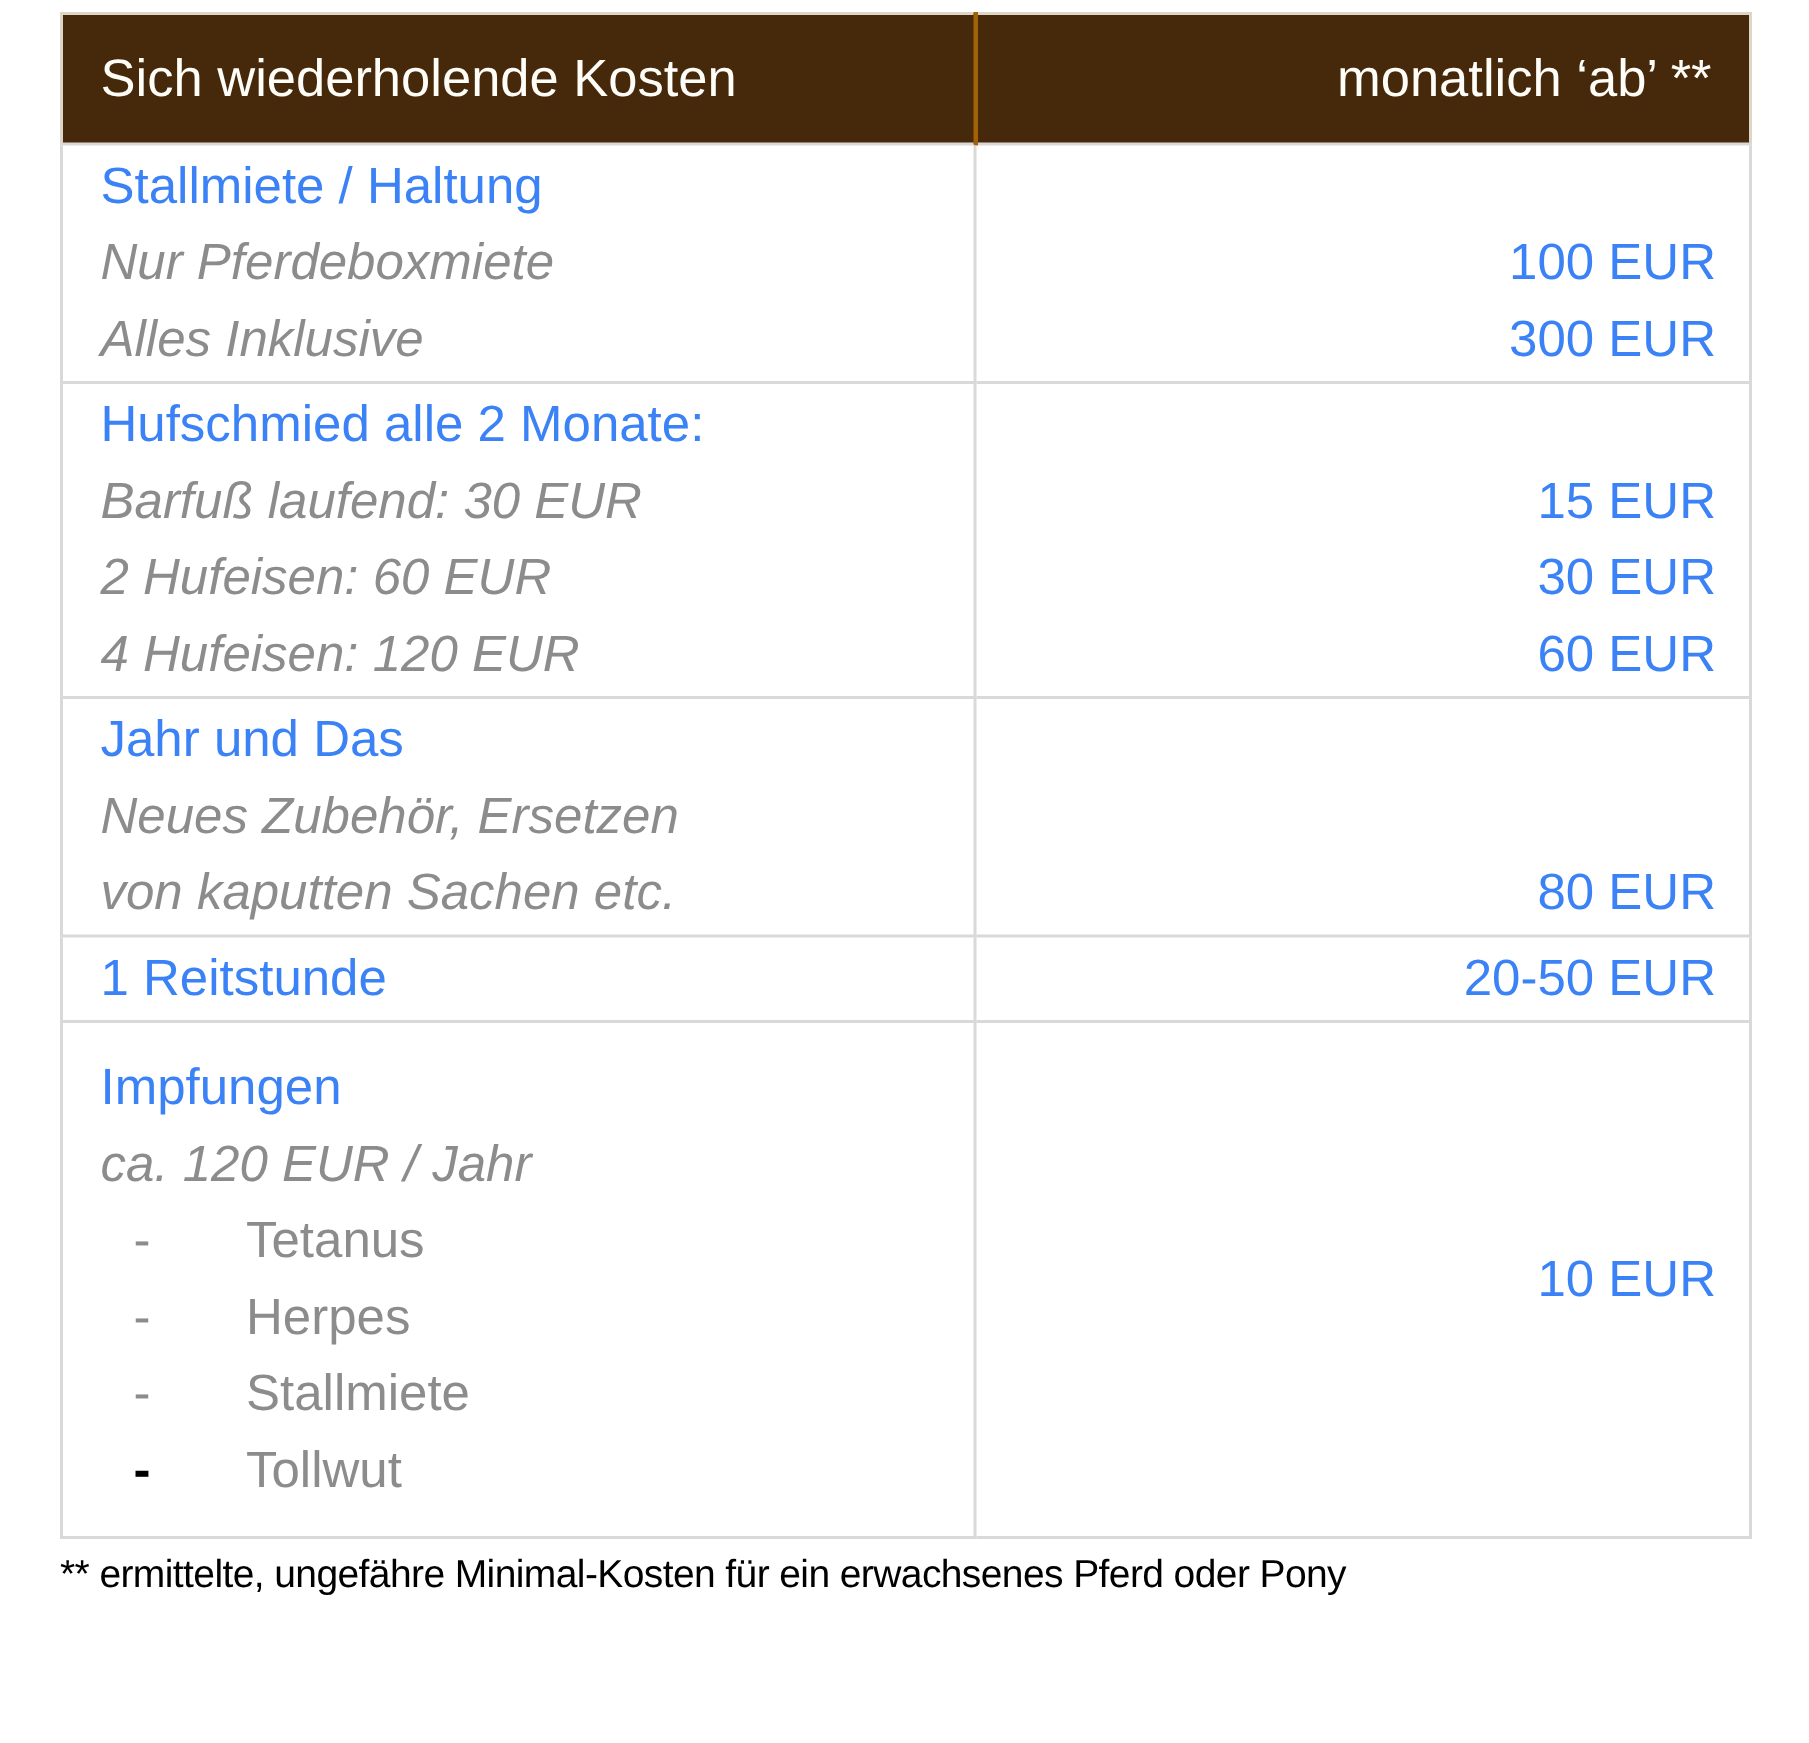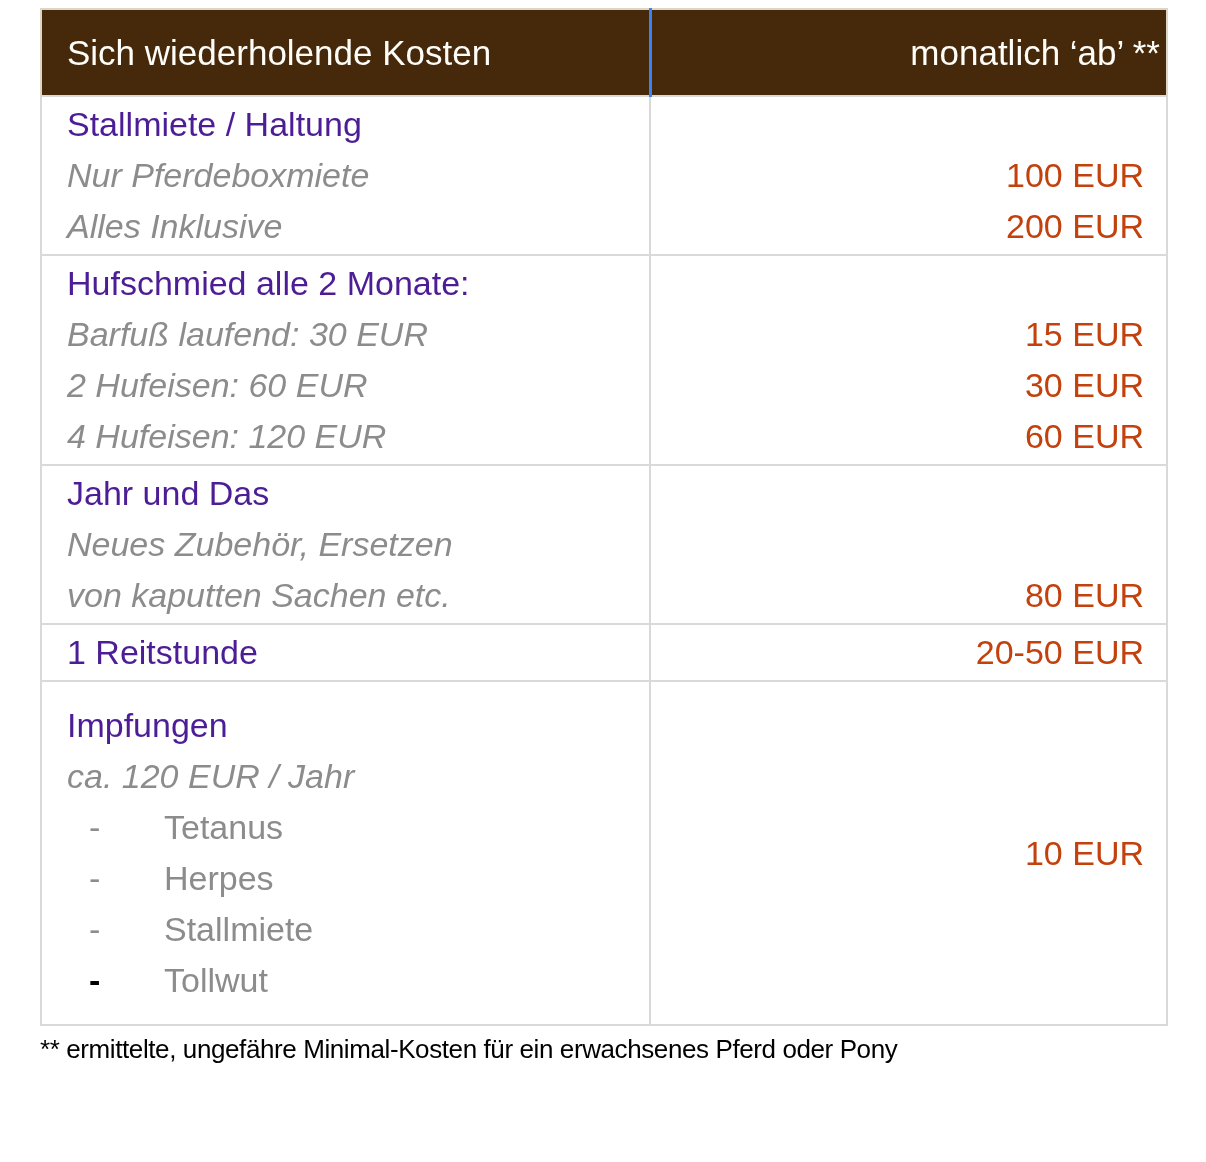--- a/index.html
+++ b/index.html
@@ -36,52 +36,52 @@
     font-weight: normal;
     font-size: 35px;
     height: 87px;
     vertical-align: middle;
     border: 2px solid #ddd5c6;
     border-bottom: 2px solid #d9d9d9;
   }
   th.h-left {
     text-align: left;
     padding-left: 25px;
-    border-right: 3px solid #3b82f6;
+    border-right: 3px solid #a16207;
   }
   th.h-right {
     text-align: right;
-    padding-right: 6px;
+    padding-right: 25px;
   }
 
   
   tbody td {
     border: 2px solid #d9d9d9;
     vertical-align: middle;
     font-size: 34px;
     padding-top: 2px;
     padding-bottom: 2px;
   }
   td.cell-left  { padding-left: 25px; padding-right: 8px; }
   td.cell-right { text-align: right; padding-right: 22px; color: #8c8c8c; }
 
   .line { line-height: 51px; white-space: nowrap; }
-  .k-title { color: #4c1d95; }
+  .k-title { color: #3b82f6; }
   .k-sub   { color: #8c8c8c; font-style: italic; }
   .k-item  { color: #8c8c8c; margin-left: 22px; }
   .dash {
     display: inline-block;
     width: 75px;
     color: #8c8c8c;
   }
   .dash-bold {
     color: #000000;
     font-weight: bold;
   }
-  .vline { color: #c2410c; }
+  .vline { color: #3b82f6; }
 
   
   tbody tr:nth-child(5) td { padding-top: 18px; padding-bottom: 18px; }
 
   .footnote {
     margin-top: 6px;
     font-size: 26px;
     line-height: 34px;
     color: #000000;
     letter-spacing: -0.4px;
@@ -107,21 +107,21 @@
       <tbody>
           <tr>
             <td class="cell-left">
               <div class="line k-title">Stallmiete / Haltung</div>
               <div class="line k-sub">Nur Pferdeboxmiete</div>
               <div class="line k-sub">Alles Inklusive</div>
             </td>
             <td class="cell-right">
               <div class="line vline">&nbsp;</div>
               <div class="line vline">100 EUR</div>
-              <div class="line vline">200 EUR</div>
+              <div class="line vline">300 EUR</div>
             </td>
           </tr>
           <tr>
             <td class="cell-left">
               <div class="line k-title">Hufschmied alle 2 Monate:</div>
               <div class="line k-sub">Barfuß laufend: 30 EUR</div>
               <div class="line k-sub">2 Hufeisen: 60 EUR</div>
               <div class="line k-sub">4 Hufeisen: 120 EUR</div>
             </td>
             <td class="cell-right">

